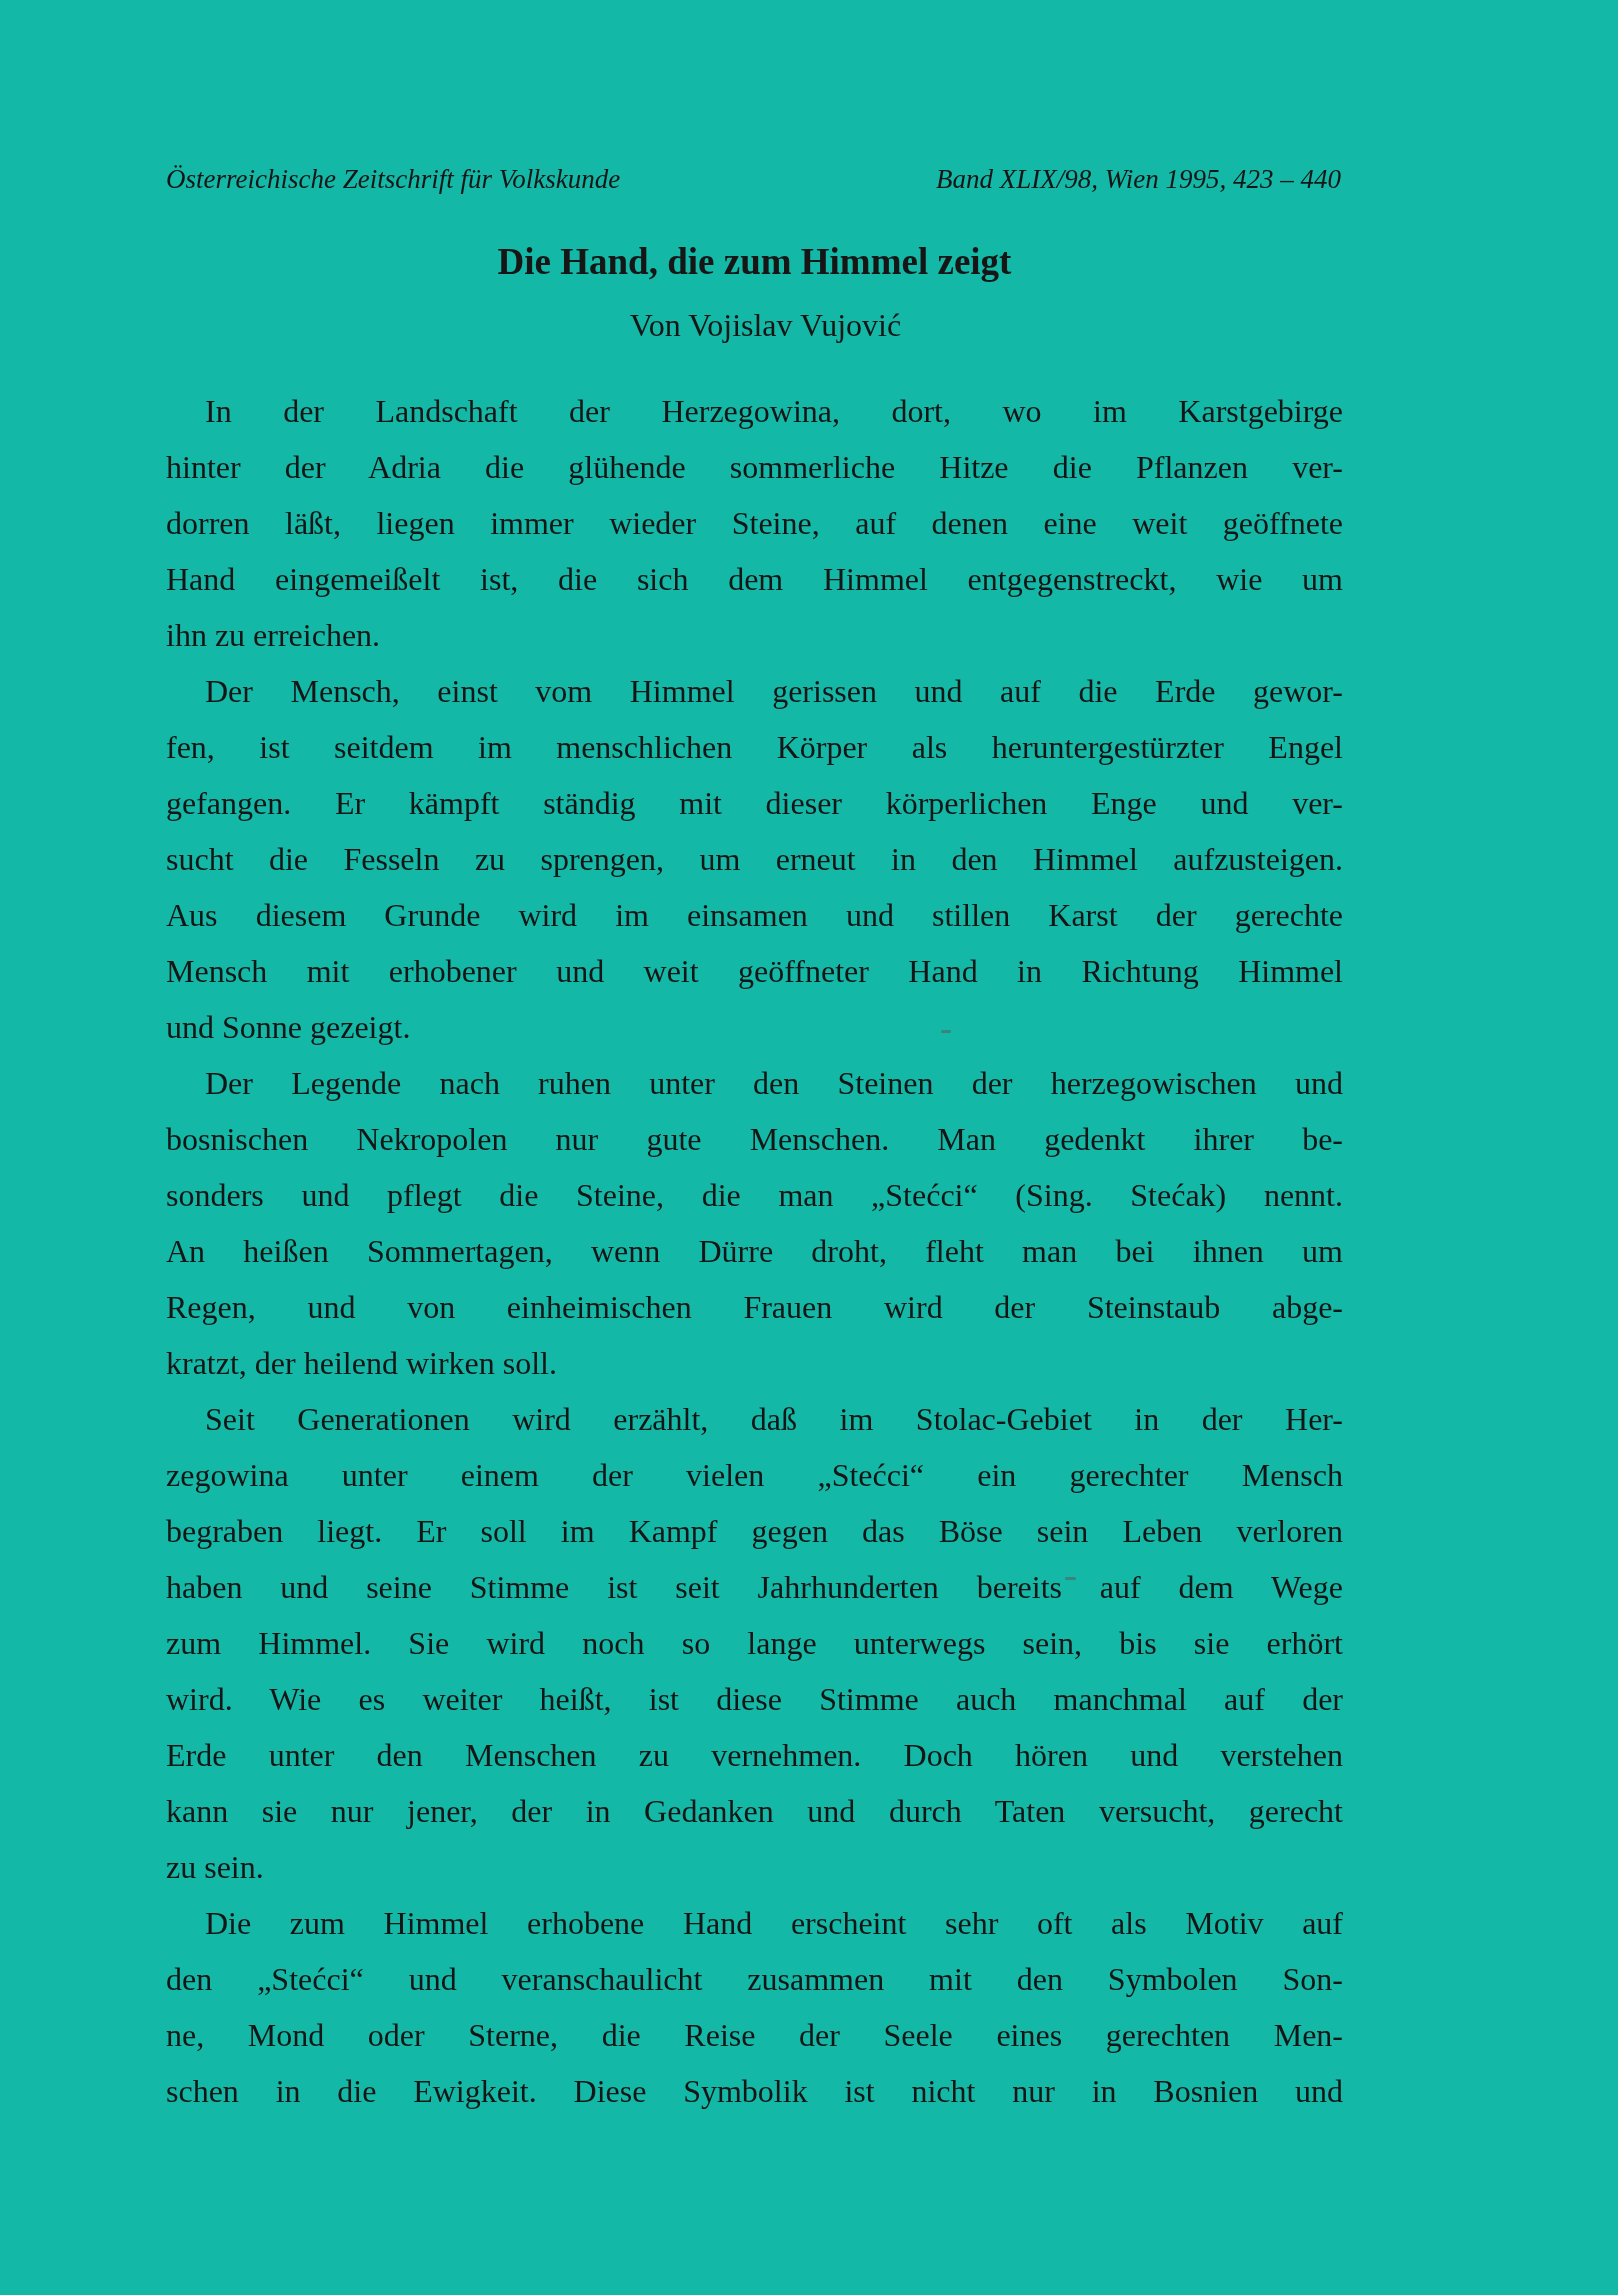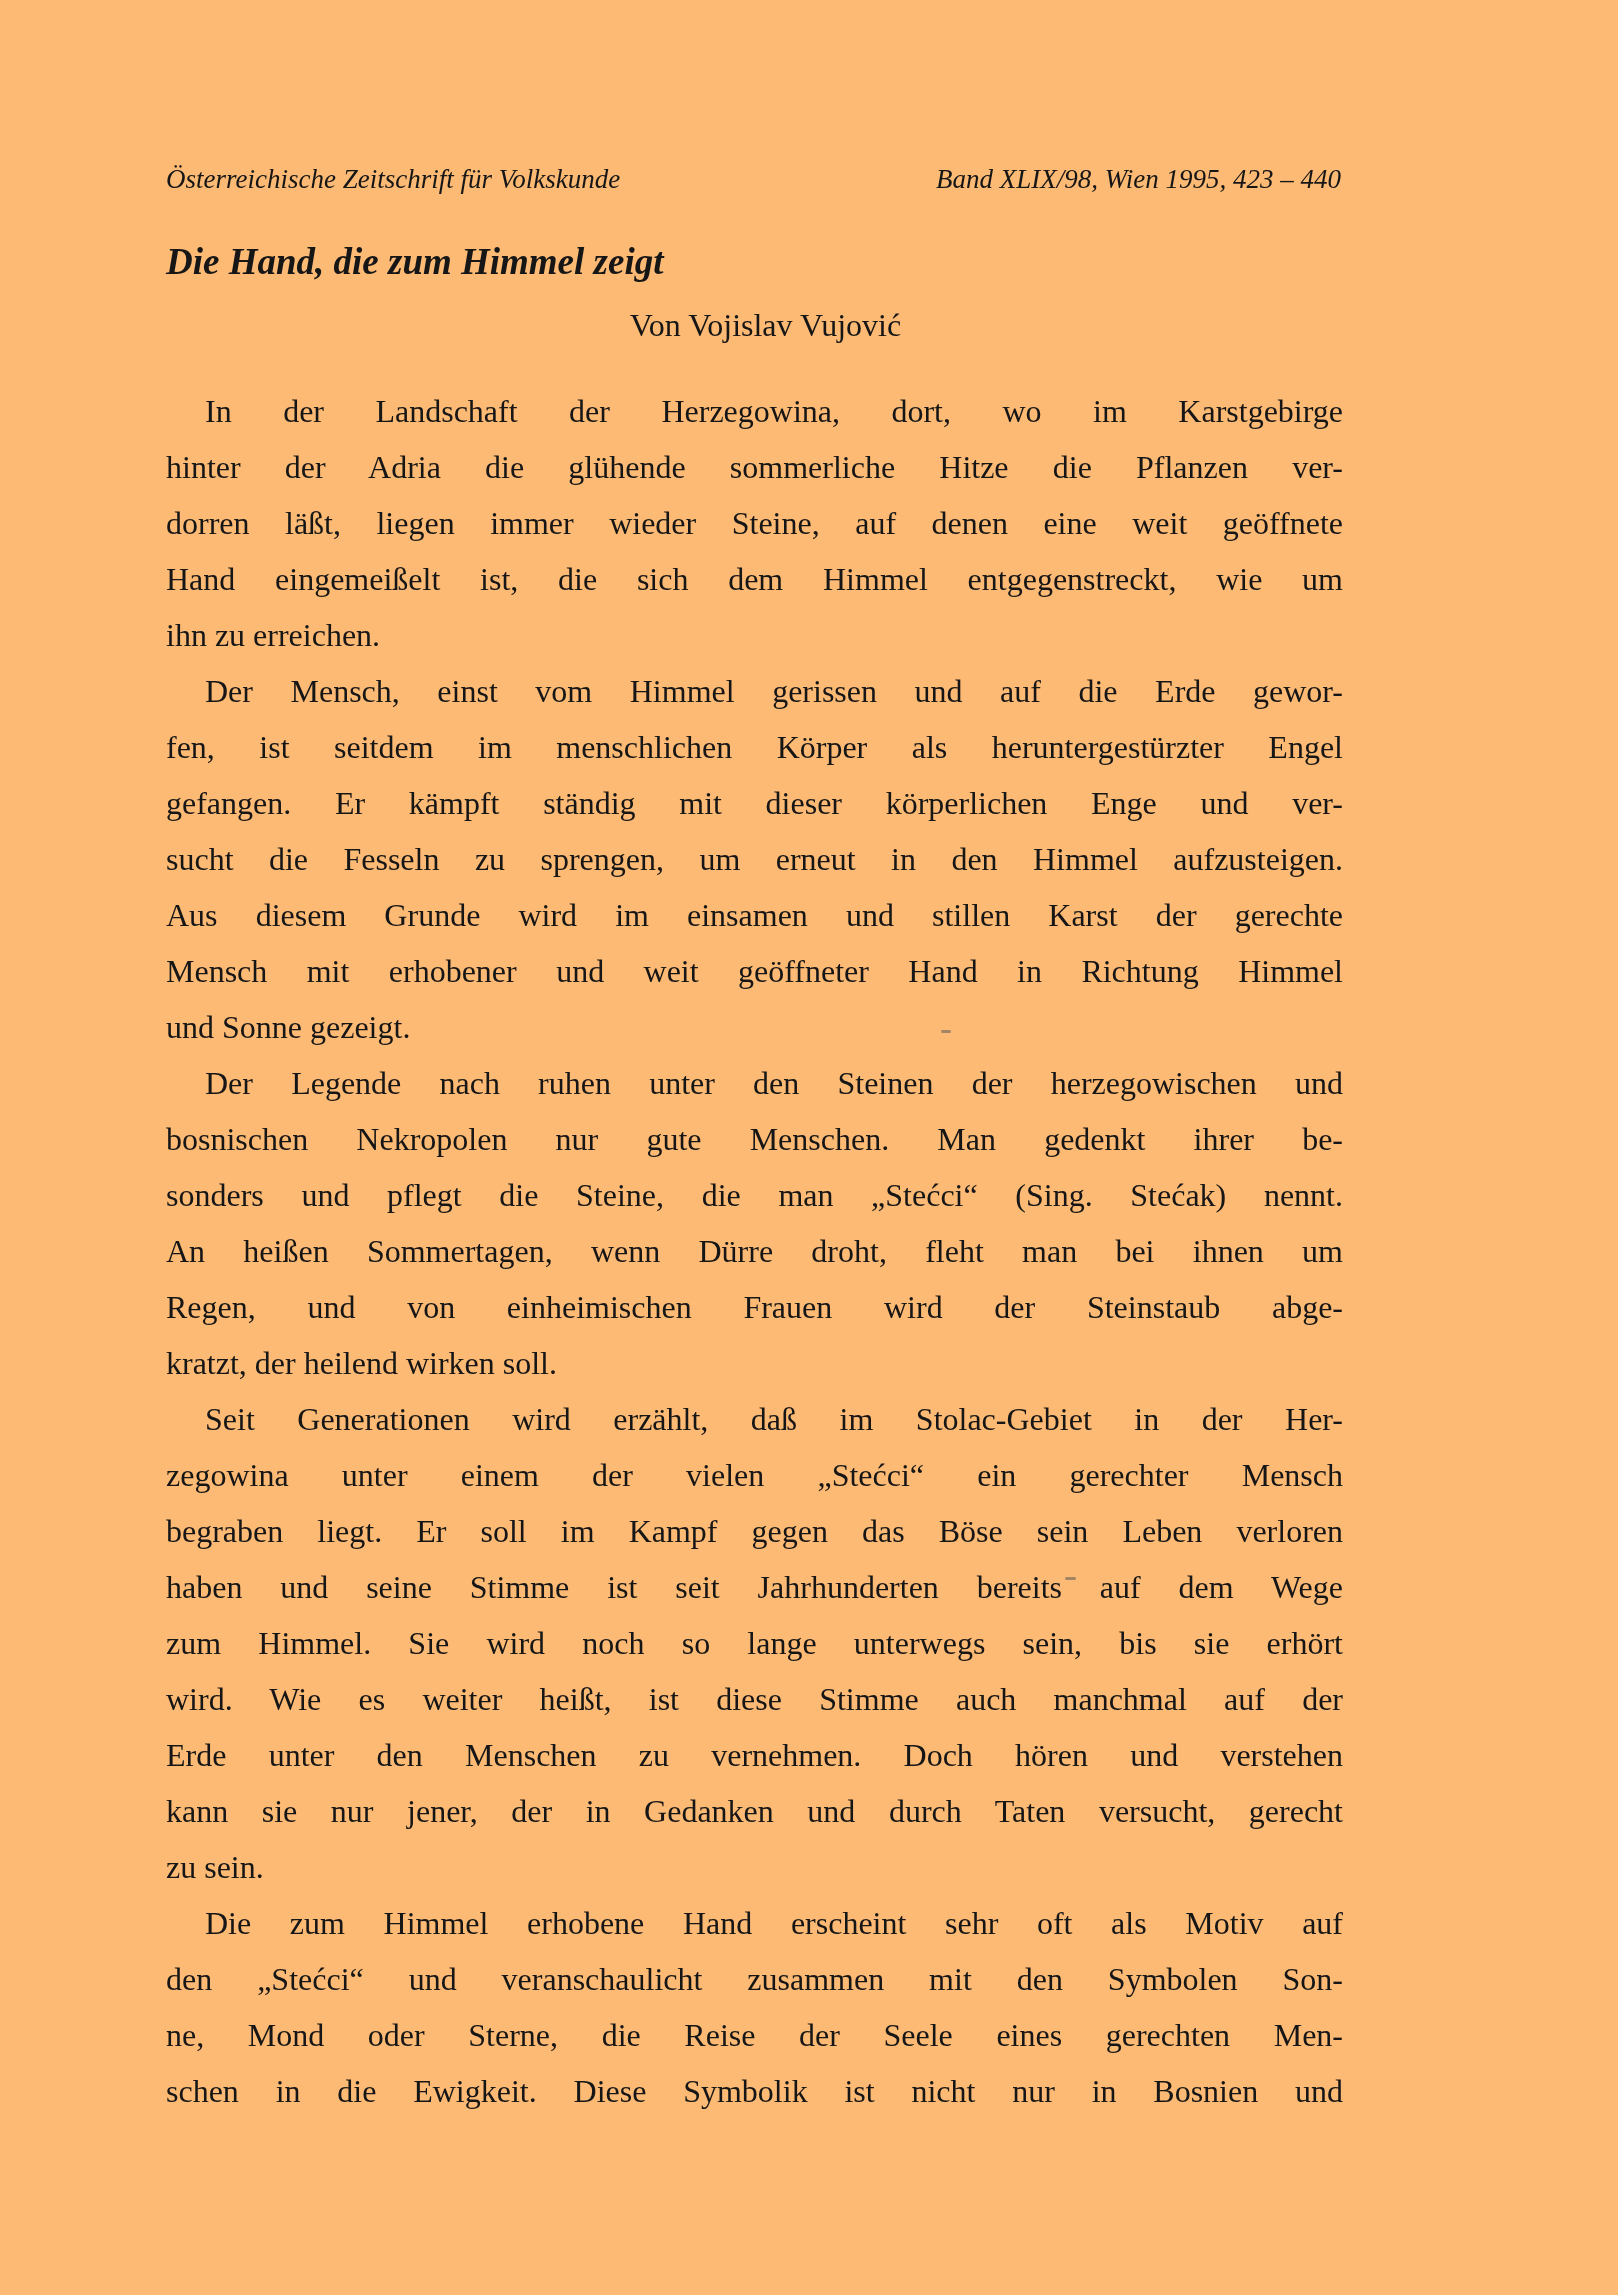--- a/index.html
+++ b/index.html
@@ -4,21 +4,21 @@
 <style>
   html, body {
     margin: 0;
     padding: 0;
     background: #ffffff;
   }
   .page {
     position: relative;
     width: 1618px;
     height: 2295px;
-    background: #fdba74;
+    background: #14b8a6;
     font-family: "Liberation Serif", "DejaVu Serif", serif;
     color: #161616;
     overflow: hidden;
   }
   .running-head {
     position: absolute;
     top: 163px;
     left: 166px;
     width: 1175px;
     display: flex;
@@ -26,25 +26,24 @@
     font-style: italic;
     font-size: 27px;
     line-height: 32px;
   }
   .article-title {
     position: absolute;
     top: 240px;
     left: 166px;
     width: 1177px;
     margin: 0;
-    text-align: left;
+    text-align: center;
     font-size: 37px;
     font-weight: bold;
     line-height: 44px;
-    font-style: italic;
   }
   .article-author {
     position: absolute;
     top: 306px;
     left: 177px;
     width: 1177px;
     text-align: center;
     font-size: 32px;
     line-height: 39px;
   }

